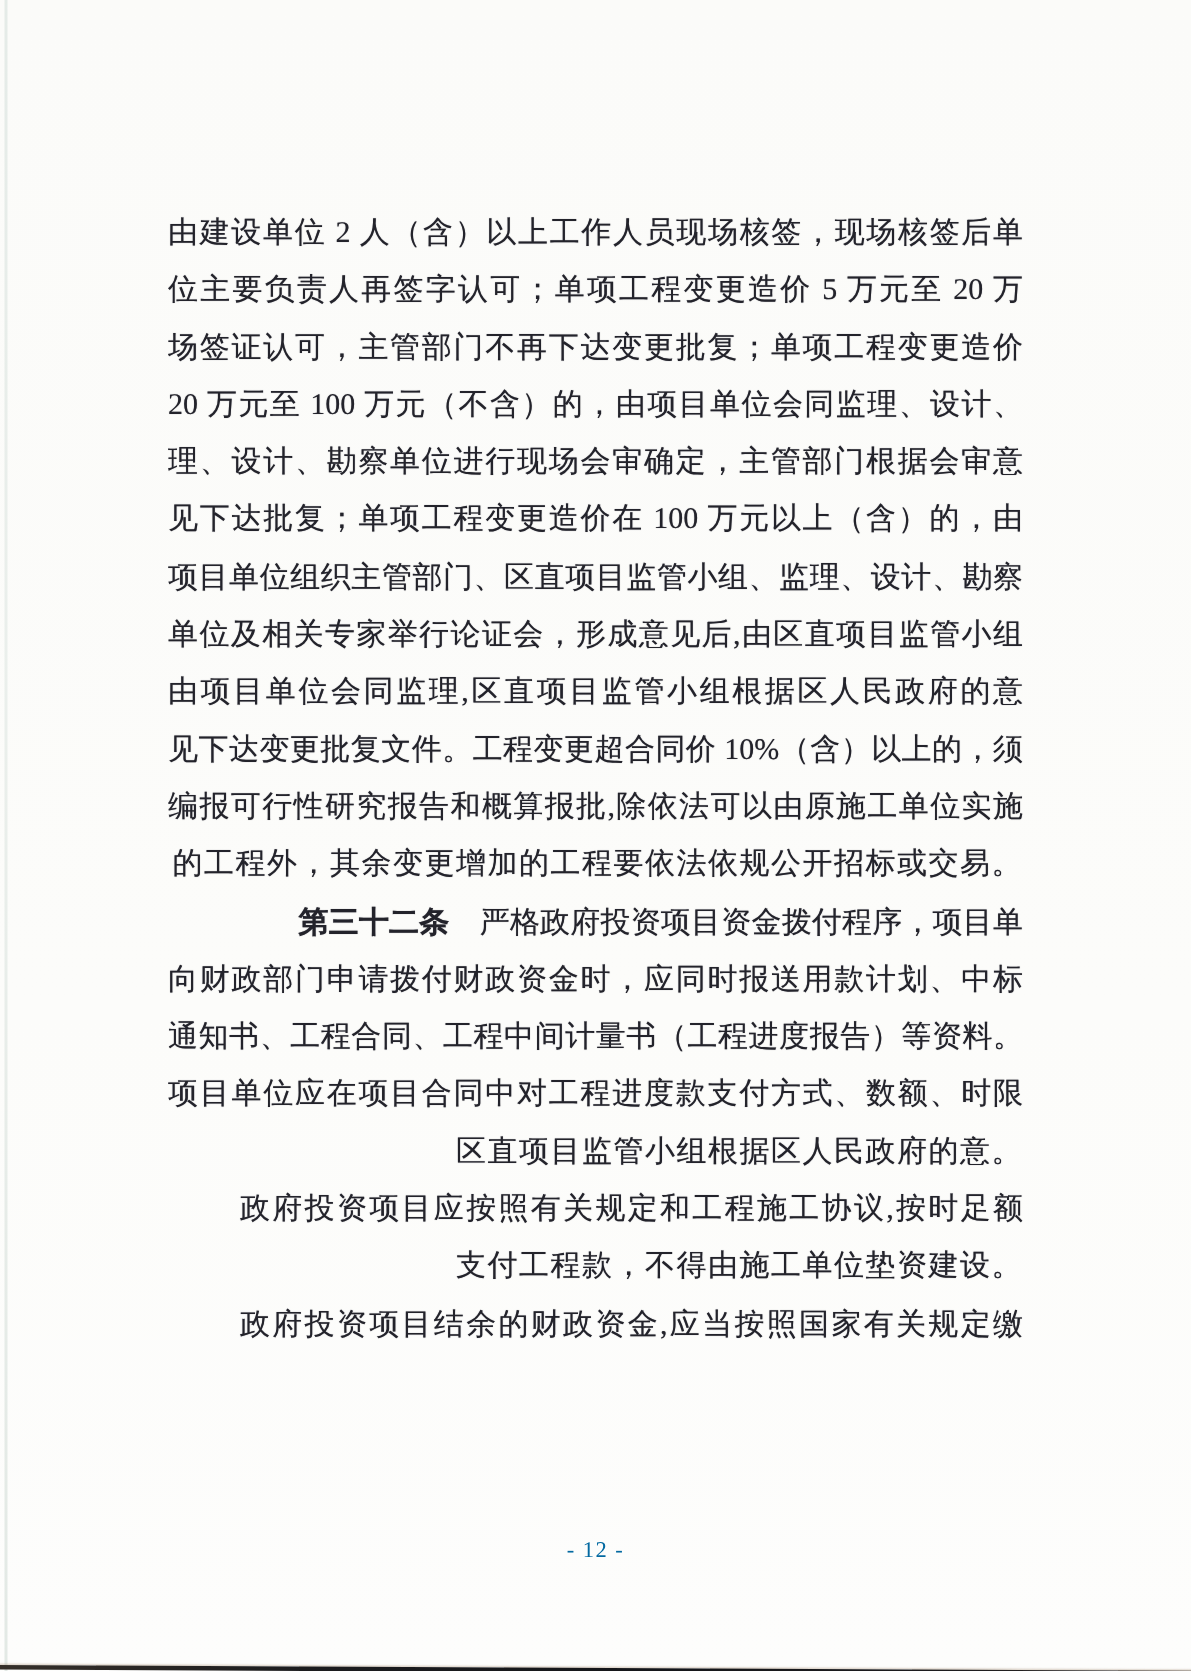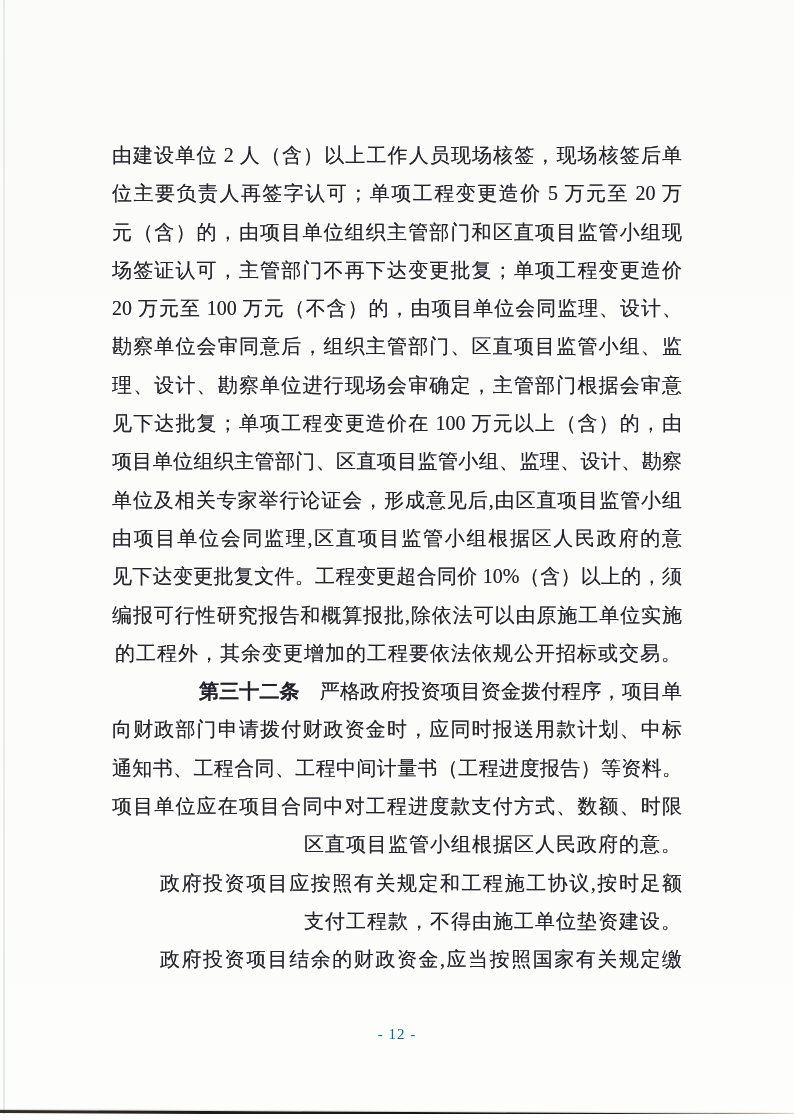--- a/index.html
+++ b/index.html
@@ -70,24 +70,22 @@
 </head>
 <body>
 
 <div class="page">
   <div class="edge-left"></div>
 
   <main class="text-block">
 
   <div class="line just">由建设单位 2 人（含）以上工作人员现场核签，现场核签后单</div>
       <div class="line just">位主要负责人再签字认可；单项工程变更造价 5 万元至 20 万</div>
-      <div class="line just">元（含）的，由项目单位组织主管部门和区直项目监管小组现</div>
       <div class="line just">场签证认可，主管部门不再下达变更批复；单项工程变更造价</div>
       <div class="line just">20 万元至 100 万元（不含）的，由项目单位会同监理、设计、</div>
-      <div class="line just">勘察单位会审同意后，组织主管部门、区直项目监管小组、监</div>
       <div class="line just">理、设计、勘察单位进行现场会审确定，主管部门根据会审意</div>
       <div class="line just">见下达批复；单项工程变更造价在 100 万元以上（含）的，由</div>
       <div class="line just">项目单位组织主管部门、区直项目监管小组、监理、设计、勘察</div>
       <div class="line just">单位及相关专家举行论证会，形成意见后,由区直项目监管小组</div>
       <div class="line just">由项目单位会同监理,区直项目监管小组根据区人民政府的意</div>
       <div class="line just">见下达变更批复文件。工程变更超合同价 10%（含）以上的，须</div>
       <div class="line just">编报可行性研究报告和概算报批,除依法可以由原施工单位实施</div>
       <div class="line no-just">的工程外，其余变更增加的工程要依法依规公开招标或交易。</div>
       <div class="line just indent"><span class="bold">第三十二条</span>　严格政府投资项目资金拨付程序，项目单位</div>
       <div class="line just">向财政部门申请拨付财政资金时，应同时报送用款计划、中标</div>

